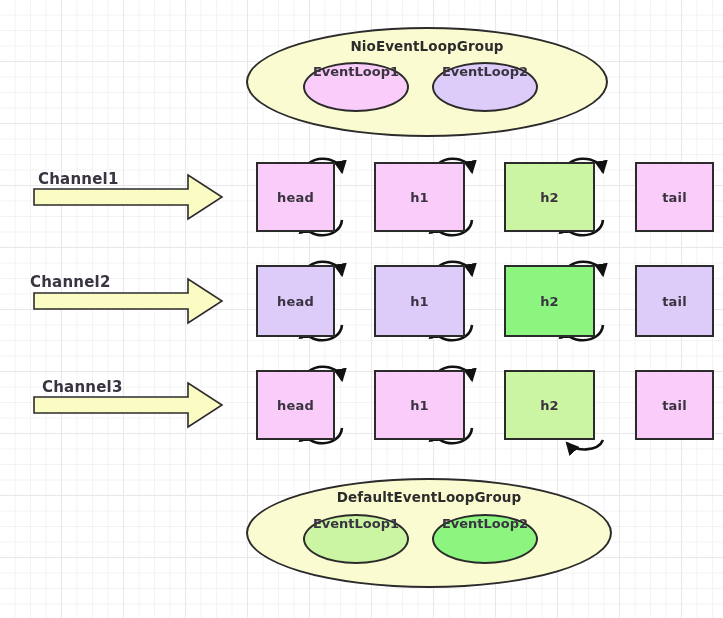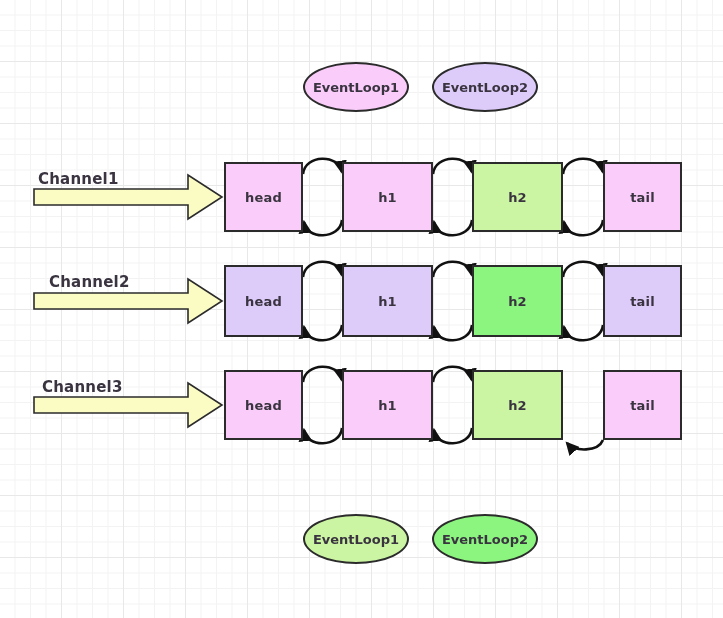--- a/index.html
+++ b/index.html
@@ -43,20 +43,21 @@
     position: absolute;
     border: 2px solid #2b2b2b;
     box-sizing: border-box;
     display: flex;
     align-items: center;
     justify-content: center;
     font-size: 13px;
     font-weight: bold;
     color: #3a3340;
     letter-spacing: 0.2px;
+    margin-left: 32px;
   }
   .group-label {
     position: absolute;
     width: 100%;
     text-align: center;
     font-size: 13.5px;
     font-weight: bold;
     color: #2c2c2c;
     letter-spacing: 0.1px;
   }
@@ -65,21 +66,20 @@
     border: 2px solid #2b2b2b;
     border-radius: 50%;
     box-sizing: border-box;
   }
   .ellipse-inner {
     position: absolute;
     border: 2px solid #2b2b2b;
     border-radius: 50%;
     box-sizing: border-box;
     display: flex;
-    align-items: center;
     justify-content: center;
     font-size: 13px;
     font-weight: bold;
     color: #3a3340;
   }
   .channel-label {
     position: absolute;
     font-size: 15px;
     font-weight: bold;
     color: #3a3340;
@@ -126,20 +126,23 @@
     <path d="M 433 382 C 435 362 469 362 472 380" fill="none" stroke="#111111" stroke-width="2.6" marker-end="url(#arrowhead)"></path>
     <path d="M 472 428 C 470 448 436 448 434 430" fill="none" stroke="#111111" stroke-width="2.6" marker-end="url(#arrowhead)"></path>
 
     <path d="M 603 440 C 598 452 575 452 567 443" fill="none" stroke="#111111" stroke-width="2.6" marker-end="url(#arrowhead)"></path>
 
     <path d="M 34 189 L 188 189 L 188 175 L 222 197 L 188 219 L 188 205 L 34 205 Z" fill="#fbfbc4" stroke="#2b2b2b" stroke-width="1.6" stroke-linejoin="miter"></path>
     <path d="M 34 293 L 188 293 L 188 279 L 222 301 L 188 323 L 188 309 L 34 309 Z" fill="#fbfbc4" stroke="#2b2b2b" stroke-width="1.6" stroke-linejoin="miter"></path>
     <path d="M 34 397 L 188 397 L 188 383 L 222 405 L 188 427 L 188 413 L 34 413 Z" fill="#fbfbc4" stroke="#2b2b2b" stroke-width="1.6" stroke-linejoin="miter"></path>
   </svg>
 
+  <div class="ellipse-outer" style="left:246px; top:27px; width:362px; height:110px; background:#fbfbd1;">
+    <div class="group-label" style="top:9px;">NioEventLoopGroup</div>
+  </div>
   <div class="ellipse-inner" style="left:303px; top:62px; width:106px; height:50px; background:#f9ccf9;">
     <span>EventLoop1</span>
   </div>
   <div class="ellipse-inner" style="left:432px; top:62px; width:106px; height:50px; background:#ddccf9;">
     <span>EventLoop2</span>
   </div>
 
   <div class="channel-label" style="left:38px; top:170px;">Channel1</div>
 
   <div class="node-box" style="left:224px; top:162px; width:79px; height:70px; background:#f9ccf9;">
@@ -148,21 +151,21 @@
   <div class="node-box" style="left:342px; top:162px; width:91px; height:70px; background:#f9ccf9;">
     <span>h1</span>
   </div>
   <div class="node-box" style="left:472px; top:162px; width:91px; height:70px; background:#ccf5a3;">
     <span>h2</span>
   </div>
   <div class="node-box" style="left:603px; top:162px; width:79px; height:70px; background:#f9ccf9;">
     <span>tail</span>
   </div>
 
-  <div class="channel-label" style="left:49px; top:273px;">Channel2</div>
+  <div class="channel-label" style="left:30px; top:273px;">Channel2</div>
 
   <div class="node-box" style="left:224px; top:265px; width:79px; height:72px; background:#ddccf9;">
     <span>head</span>
   </div>
   <div class="node-box" style="left:342px; top:265px; width:91px; height:72px; background:#ddccf9;">
     <span>h1</span>
   </div>
   <div class="node-box" style="left:472px; top:265px; width:91px; height:72px; background:#8cf57f;">
     <span>h2</span>
   </div>
@@ -178,20 +181,23 @@
   <div class="node-box" style="left:342px; top:370px; width:91px; height:70px; background:#f9ccf9;">
     <span>h1</span>
   </div>
   <div class="node-box" style="left:472px; top:370px; width:91px; height:70px; background:#ccf5a3;">
     <span>h2</span>
   </div>
   <div class="node-box" style="left:603px; top:370px; width:79px; height:70px; background:#f9ccf9;">
     <span>tail</span>
   </div>
 
+  <div class="ellipse-outer" style="left:246px; top:478px; width:366px; height:110px; background:#fbfbd1;">
+    <div class="group-label" style="top:9px;">DefaultEventLoopGroup</div>
+  </div>
   <div class="ellipse-inner" style="left:303px; top:514px; width:106px; height:50px; background:#ccf5a3;">
     <span>EventLoop1</span>
   </div>
   <div class="ellipse-inner" style="left:432px; top:514px; width:106px; height:50px; background:#8cf57f;">
     <span>EventLoop2</span>
   </div>
 
 </div>
 
 </body></html>

